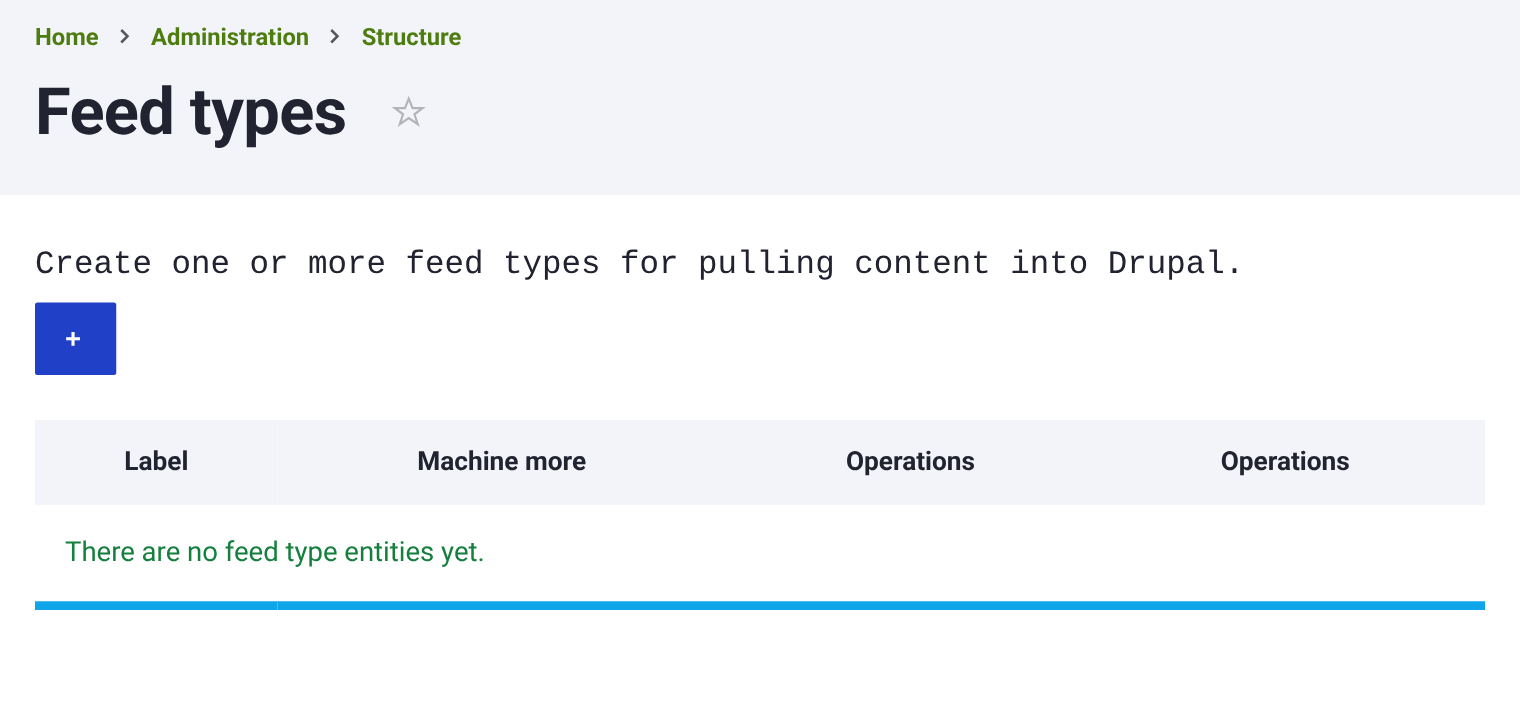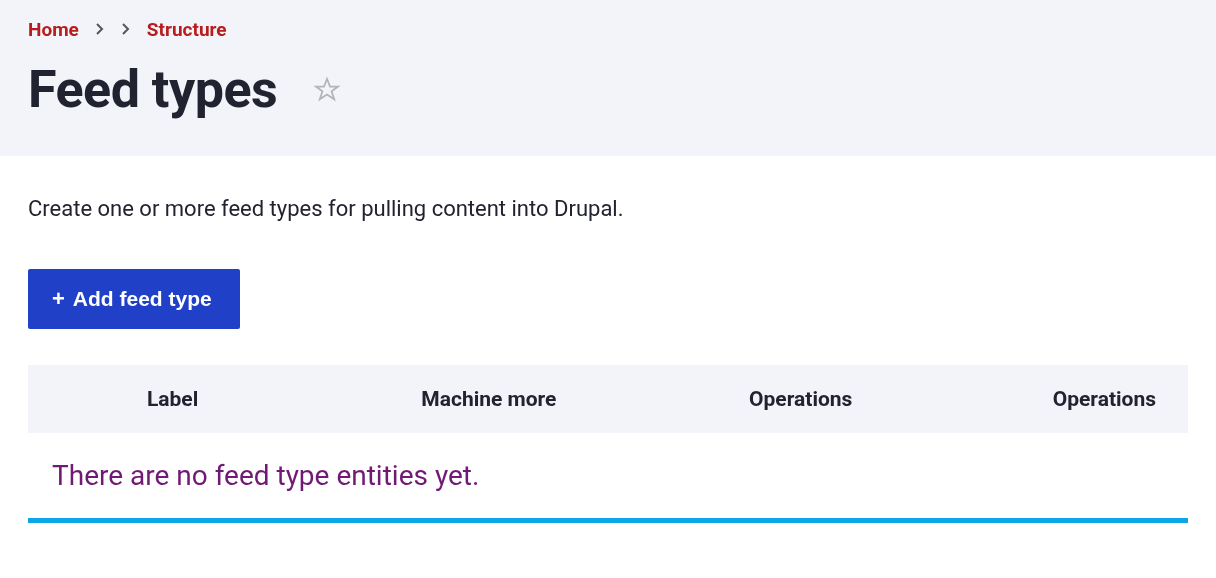--- a/index.html
+++ b/index.html
@@ -15,21 +15,21 @@
     }
     .breadcrumb {
       display: flex;
       align-items: center;
       gap: 16px;
       font-size: 19px;
       font-weight: 700;
       margin-bottom: 18px;
     }
     .breadcrumb a {
-      color: #b91c1c;
+      color: #4d7c0f;
       text-decoration: none;
       cursor: pointer;
     }
     .breadcrumb-sep {
       color: #55565b;
       font-weight: 400;
       font-size: 16px;
     }
     .title-row {
       display: flex;
@@ -44,23 +44,24 @@
     }
     .star-icon {
       color: #b4b4b8;
       cursor: pointer;
       display: inline-flex;
     }
     .content-region {
       padding: 40px 28px 28px 28px;
     }
     .intro {
-      font-size: 22px;
+      font-size: 26px;
       color: #222330;
-      margin-bottom: 48px;
+      margin-bottom: 16px;
+      font-family: Liberation Mono, monospace;
     }
     .add-button {
       display: inline-flex;
       align-items: center;
       gap: 8px;
       background: #1f40c7;
       color: #fff;
       border: none;
       font-size: 21px;
       font-weight: 700;
@@ -75,45 +76,46 @@
       line-height: 1;
     }
     table {
       width: 100%;
       border-collapse: collapse;
     }
     thead th {
       background: #f3f4f9;
       font-size: 21px;
       font-weight: 700;
-      text-align: right;
+      text-align: center;
       padding: 22px 24px;
       color: #222330;
     }
     thead th.ops {
       padding-right: 32px;
     }
     tbody td {
-      font-size: 28px;
+      font-size: 22px;
       padding: 26px 24px;
-      border-bottom: 5px solid #0ea5e9;
-      color: #701a75;
+      border-bottom: 7px solid #0ea5e9;
+      color: #15803d;
     }
   </style>
 </head>
 <body>
 
 <div class="header-region">
   <nav class="breadcrumb">
     <a>Home</a>
     <span class="breadcrumb-sep">
       <svg width="10" height="12" viewBox="0 0 10 12">
           <path d="M2 1 L7 6 L2 11" stroke="#55565b" stroke-width="2" fill="none"></path>
         </svg>
     </span>
+    <a>Administration</a>
     <span class="breadcrumb-sep">
       <svg width="10" height="12" viewBox="0 0 10 12">
           <path d="M2 1 L7 6 L2 11" stroke="#55565b" stroke-width="2" fill="none"></path>
         </svg>
     </span>
     <a>Structure</a>
   </nav>
   <div class="title-row">
     <h1 class="page-title">Feed types</h1>
     <span class="star-icon">
@@ -122,21 +124,20 @@
         </svg>
     </span>
   </div>
 </div>
 
 <div class="content-region">
   <p class="intro">Create one or more feed types for pulling content into Drupal.</p>
 
   <button class="add-button">
     <span class="plus-icon">+</span>
-    <span>Add feed type</span>
   </button>
 
   <table>
     <thead>
       <tr>
         <th>Label</th>
         <th>Machine more</th>
         <th>Operations</th>
         <th class="ops">Operations</th>
       </tr>

